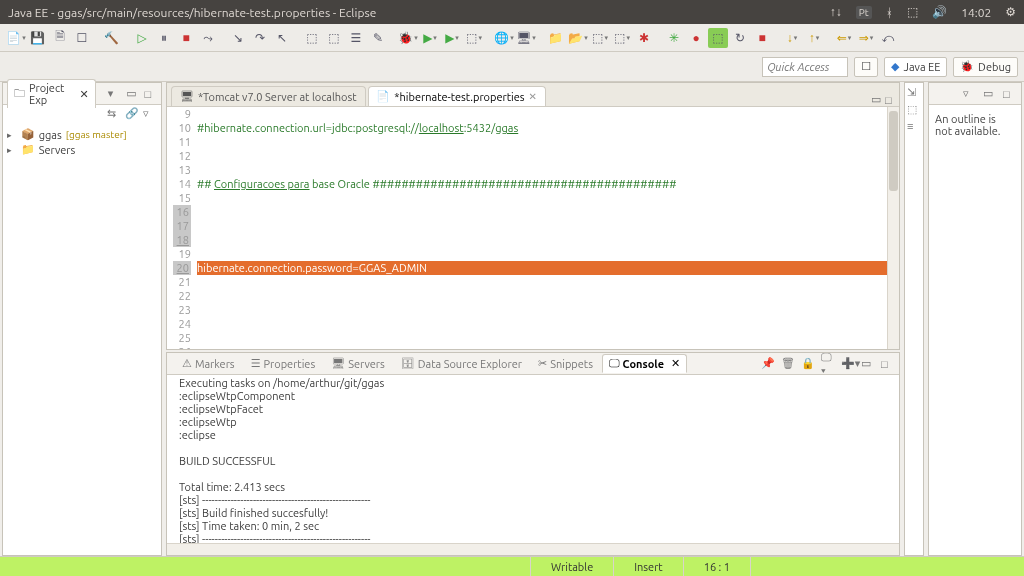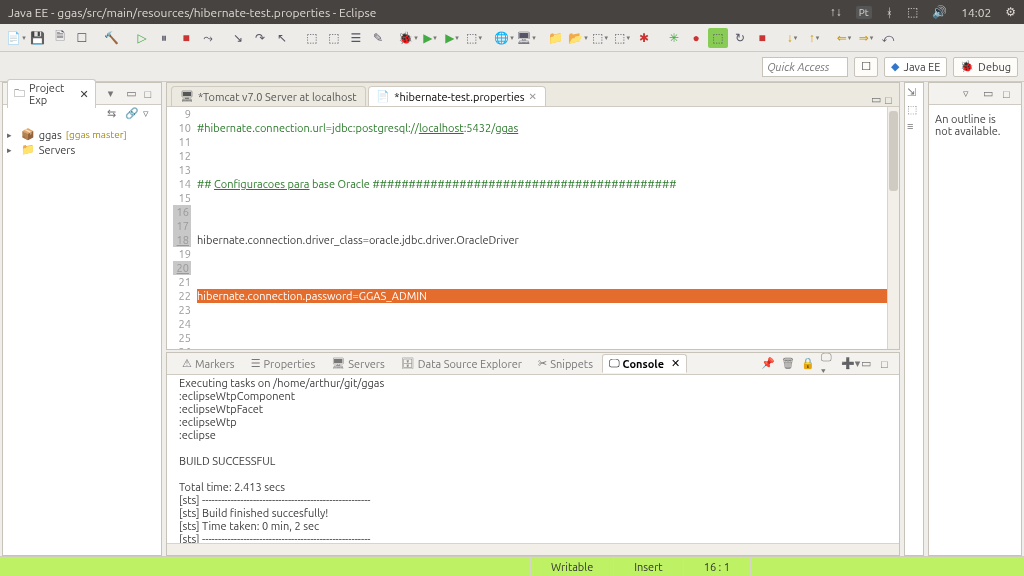--- a/index.html
+++ b/index.html
@@ -227,21 +227,20 @@
             <div>23</div>
             <div>24</div>
             <div>25</div>
             <div>26</div>
         </div>
         <div class="code">
 <div><span class="cmt">#hibernate.connection.url=jdbc:postgresql://</span><span class="cmt under">localhost</span><span class="cmt">:5432/</span><span class="cmt under">ggas</span></div>
 <div> </div>
 <div><span class="cmt">## </span><span class="cmt under">Configuracoes</span><span class="cmt under"> para</span><span class="cmt"> base Oracle ##########################################</span></div>
 <div> </div>
-<div><span>hibernate.connection.driver_class=oracle.jdbc.driver.OracleDriver</span></div>
 <div> </div>
 <div><span class="hl">hibernate.connection.password=GGAS_ADMIN</span></div>
 
 
 
 
 
 
 
 

